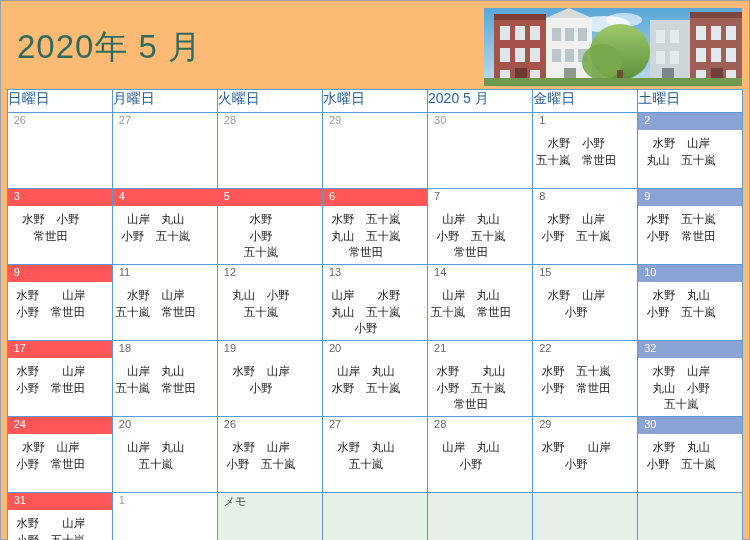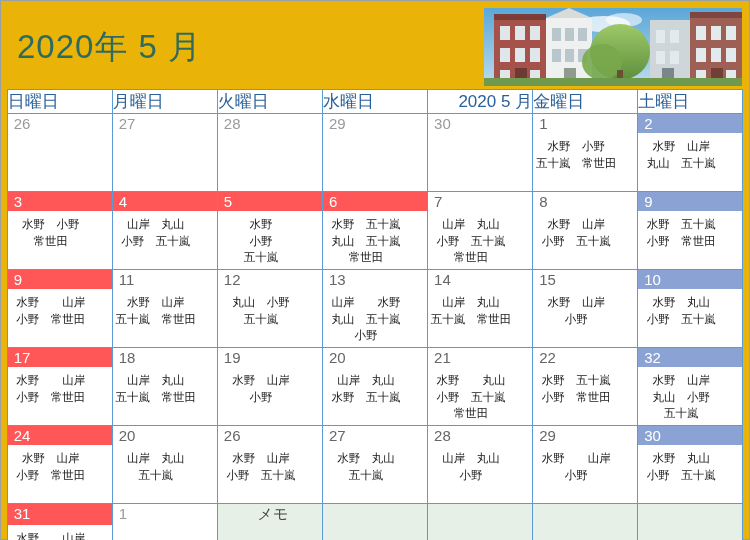--- a/index.html
+++ b/index.html
@@ -13,21 +13,21 @@
     font-family: "Liberation Sans", sans-serif;
     color: #1a1a1a;
     overflow: hidden;
   }
   .page {
     position: relative;
     width: 750px;
     height: 540px;
     box-sizing: border-box;
     border: 1px solid #9aa0a6;
-    background: #eab308;
+    background: #fdba74;
   }
 
   
   .header {
     position: relative;
     height: 88px;
     padding: 0 8px;
     box-sizing: border-box;
   }
   .title {
@@ -62,39 +62,39 @@
   }
   table.cal th, table.cal td {
     border: 1px solid #5b9bd5;
     padding: 0;
     vertical-align: top;
   }
   col.c { width: 105.1px; }
 
   thead th {
     height: 22px;
-    font-size: 17px;
+    font-size: 14px;
     font-weight: normal;
     color: #2a6099;
     text-align: left;
     padding: 3px 0 0 7px;
     background: #ffffff;
     border: 1px solid #5b9bd5;
   }
   thead th.mid {
-    text-align: right;
+    text-align: left;
     padding-left: 0;
   }
 
   td.daycell { height: 26px; }
 
   
   tr.numrow td {
     height: 15px;
-    font-size: 15px;
+    font-size: 11px;
     padding: 1px 0 1px 6px;
     color: #666666;
     background: #ffffff;
     border-bottom: none;
   }
   tr.numrow td.sun {
     background: #ff5757;
     color: #ffffff;
   }
   tr.numrow td.sat {
@@ -119,21 +119,20 @@
   }
   tr.namerow td .ln {
     display: block;
     white-space: nowrap;
   }
   tr.namerow td.memo-area {
     background: #e7f0e7;
   }
   tr.numrow td.memo-head {
     background: #e7f0e7;
-    text-align: center;
   }
 </style>
 </head>
 <body>
 
 <div class="page">
 
   <div class="header">
     <div class="title">2020年 5 月</div>
 

